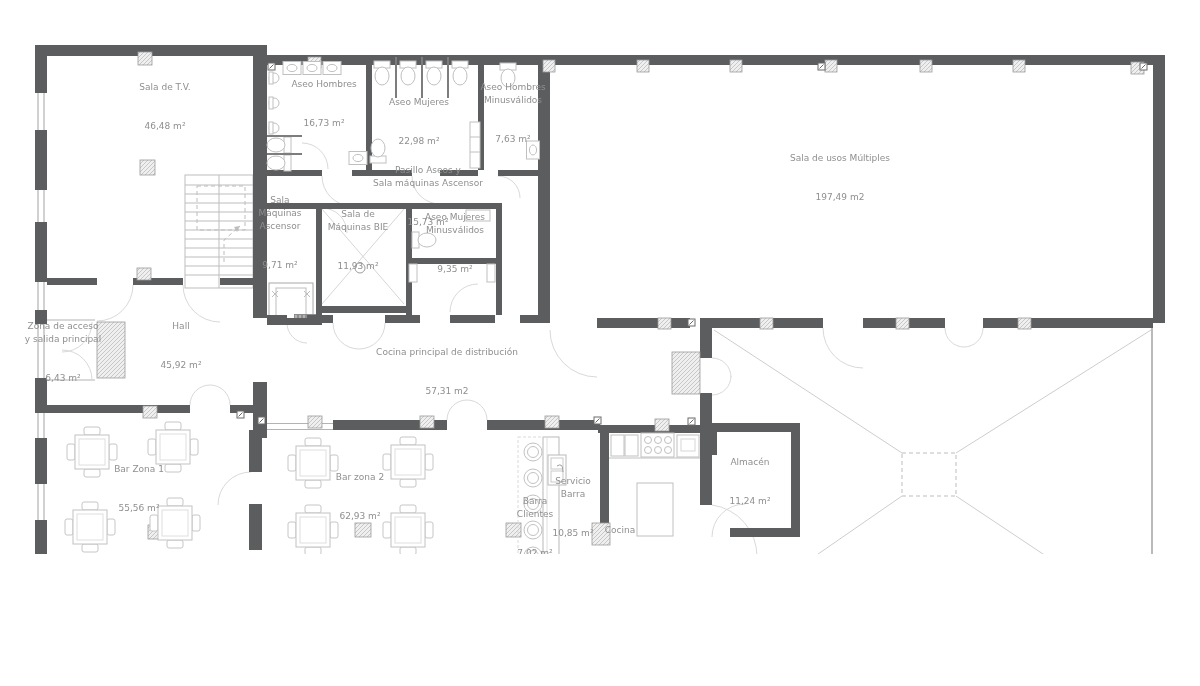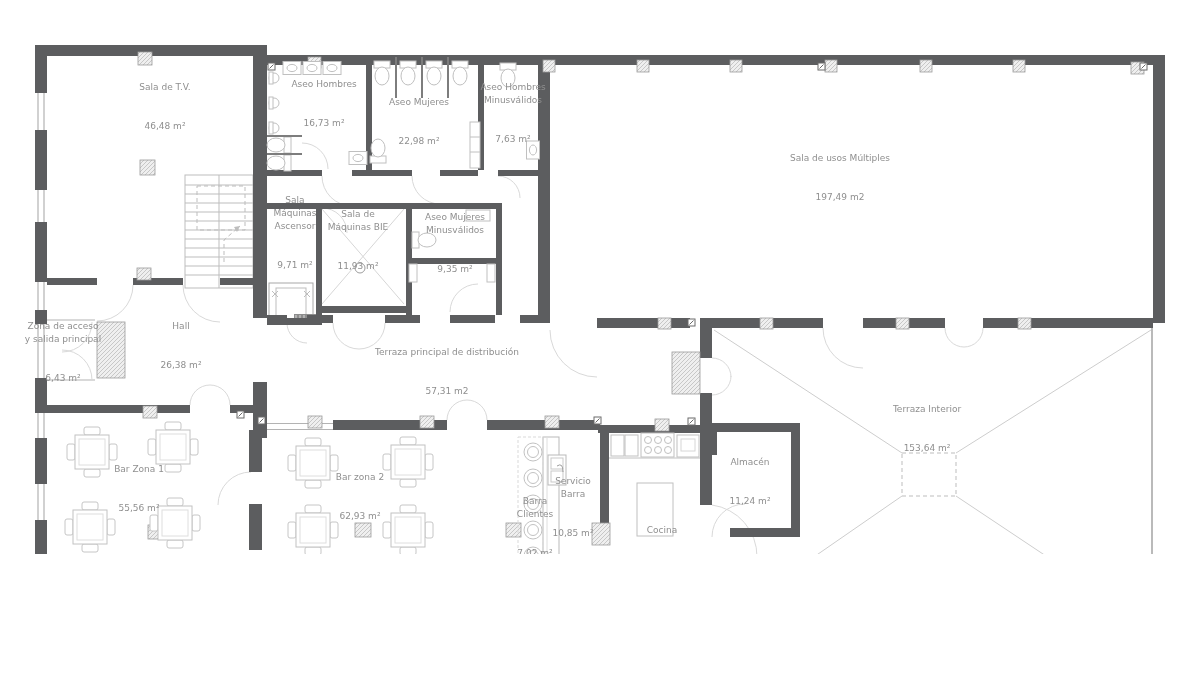--- a/index.html
+++ b/index.html
@@ -374,21 +374,26 @@
 </div>
 <div class="room-label" style="left:419px;top:122px">
   <span class="nm">Aseo Mujeres</span>
   <span class="area">22,98 m²</span>
 </div>
 <div class="room-label" style="left:513px;top:113px">
   <span class="nm">Aseo Hombres
 Minusválidos</span>
   <span class="area">7,63 m²</span>
 </div>
-<div class="room-label" style="left:295px;top:233px">
+<div class="room-label" style="left:428px;top:196px">
+  <span class="nm">Pasillo Aseos y
+Sala máquinas Ascensor</span>
+  <span class="area">15,73 m²</span>
+</div>
+<div class="room-label" style="left:280px;top:233px">
   <span class="nm">Sala
 Máquinas
 Ascensor</span>
   <span class="area">9,71 m²</span>
 </div>
 <div class="room-label" style="left:358px;top:240px">
   <span class="nm">Sala de
 Máquinas BIE</span>
   <span class="area">11,93 m²</span>
 </div>
@@ -401,50 +406,46 @@
   <span class="nm">Sala de usos Múltiples</span>
   <span class="area">197,49 m2</span>
 </div>
 <div class="room-label" style="left:63px;top:352px">
   <span class="nm">Zona de acceso
 y salida principal</span>
   <span class="area">6,43 m²</span>
 </div>
 <div class="room-label" style="left:181px;top:346px">
   <span class="nm">Hall</span>
-  <span class="area">26,38 m²</span>
+  <span class="area">45,92 m²</span>
 </div>
 <div class="room-label" style="left:447px;top:372px">
-  <span class="nm">Terraza principal de distribución</span>
+  <span class="nm">Cocina principal de distribución</span>
   <span class="area">57,31 m2</span>
 </div>
 <div class="room-label" style="left:139px;top:489px">
   <span class="nm">Bar Zona 1</span>
   <span class="area">55,56 m²</span>
 </div>
 <div class="room-label" style="left:360px;top:497px">
   <span class="nm">Bar zona 2</span>
   <span class="area">62,93 m²</span>
 </div>
 <div class="room-label" style="left:535px;top:527px">
   <span class="nm">Barra
 Clientes</span>
   <span class="area">7,02 m²</span>
 </div>
 <div class="room-label" style="left:573px;top:507px">
   <span class="nm">Servicio
 Barra</span>
   <span class="area">10,85 m²</span>
 </div>
-<div class="room-label" style="left:662px;top:550px">
+<div class="room-label" style="left:620px;top:550px">
   <span class="nm">Cocina</span>
   <span class="area">24,44 m²</span>
 </div>
 <div class="room-label" style="left:750px;top:482px">
   <span class="nm">Almacén</span>
   <span class="area">11,24 m²</span>
 </div>
-<div class="room-label" style="left:927px;top:429px">
-  <span class="nm">Terraza Interior</span>
-  <span class="area">153,64 m²</span>
-</div>
 
 </div>
 
 </body></html>

